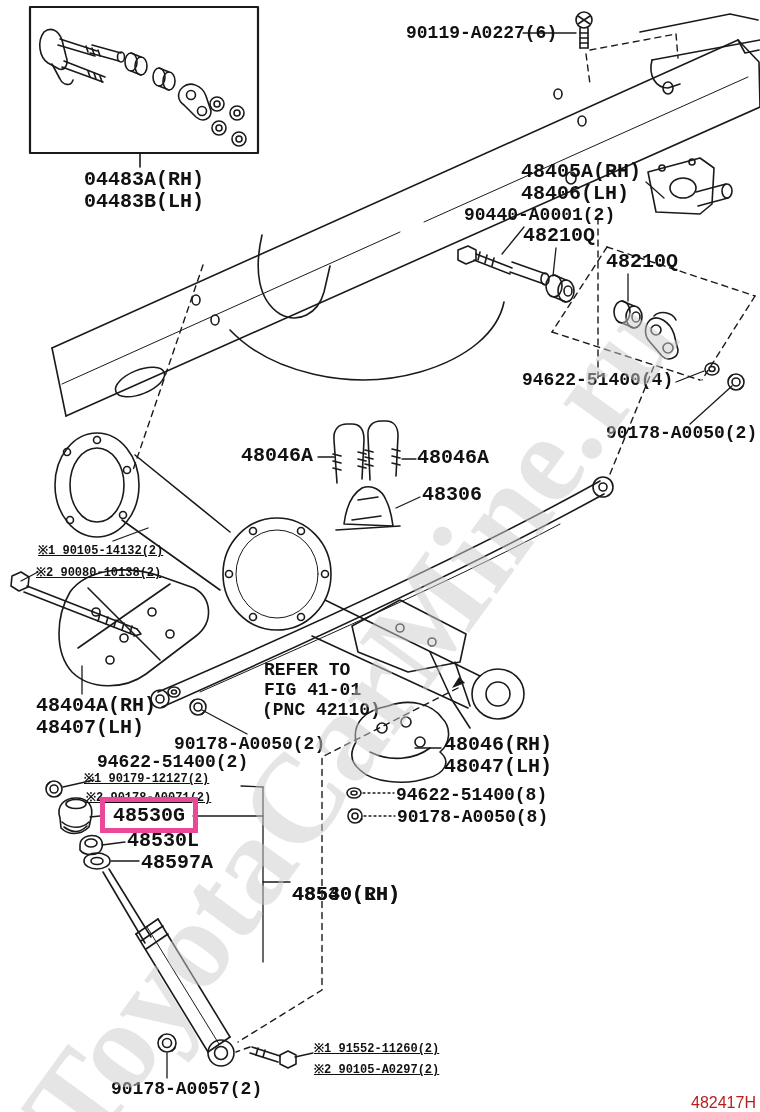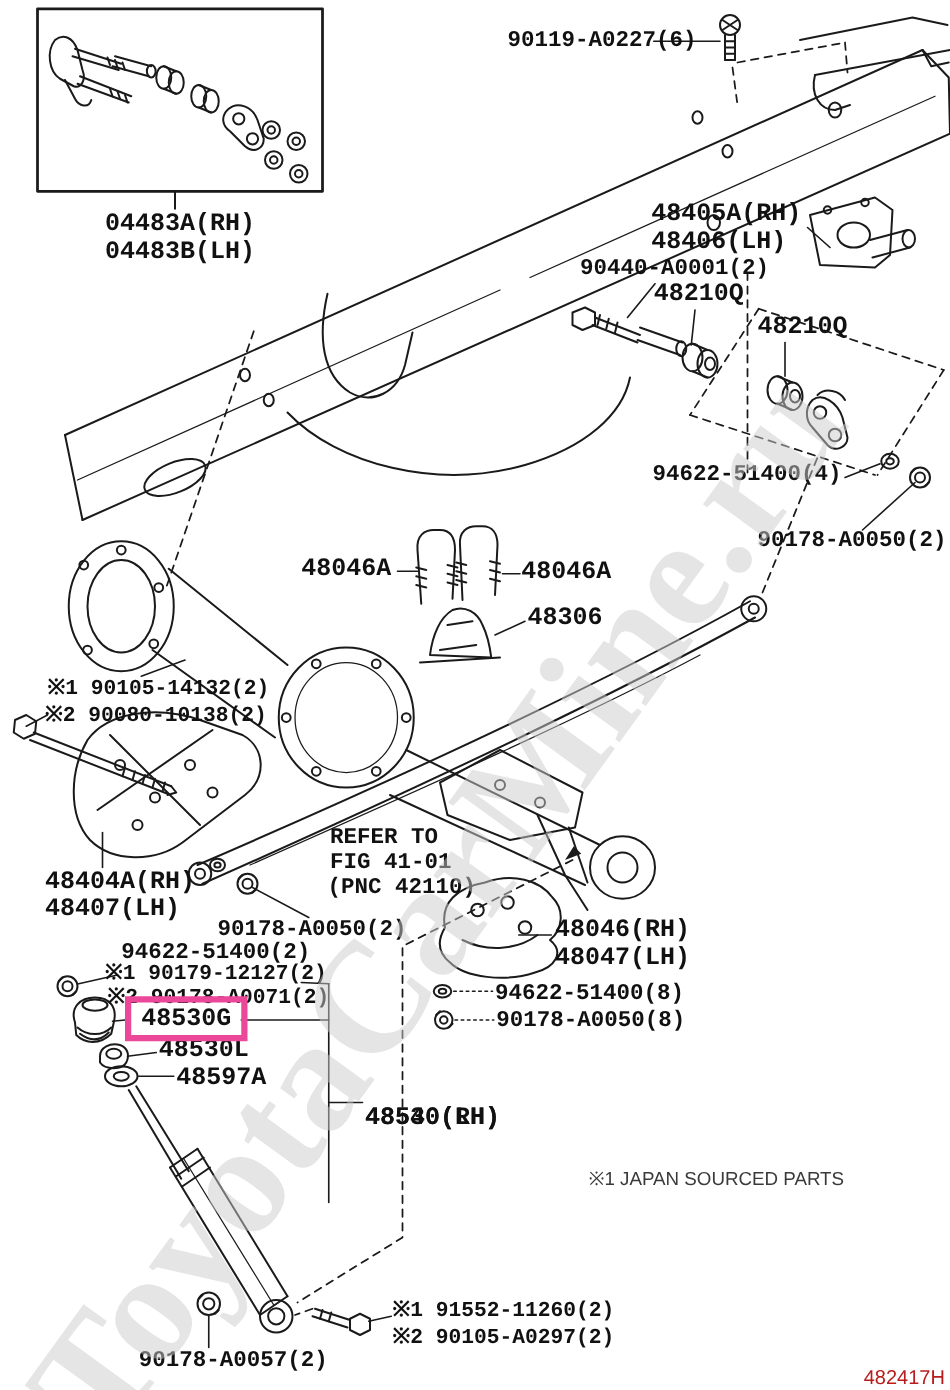--- a/index.html
+++ b/index.html
@@ -3,21 +3,21 @@
 <meta charset="utf-8">
 <style>
   html,body{margin:0;padding:0;}
   body{width:760px;height:1112px;position:relative;background:#ffffff;overflow:hidden;}
   .stage{position:absolute;left:0;top:0;width:760px;height:920px;}
   svg.art{position:absolute;left:0;top:0;z-index:1;}
   .lbl{position:absolute;z-index:3;color:#111;white-space:pre;
        font-family:"Liberation Mono","DejaVu Sans Mono",monospace;font-weight:700;}
   .lbl-lg{font-size:20px;line-height:22px;}
   .lbl-md{font-size:18px;line-height:20px;}
-  .lbl-sm{font-size:17px;line-height:19px;}
+  .lbl-sm{font-size:12px;line-height:19px;text-decoration:underline;}
   .note{position:absolute;z-index:3;color:#3a3a3a;font-family:"Liberation Sans",sans-serif;
         font-size:15px;line-height:20px;white-space:pre;}
   .code{position:absolute;z-index:3;color:#b91c1c;font-family:"Liberation Sans",sans-serif;
         font-size:16px;}
   .hlbox{position:absolute;z-index:4;left:100px;top:797px;width:88px;height:26px;
          border:5px solid #ec4899;display:flex;align-items:center;justify-content:center;
          background:transparent;}
   .hlbox span{font-family:"Liberation Mono","DejaVu Sans Mono",monospace;
               font-weight:700;font-size:20px;color:#111;}
   .watermark{position:absolute;z-index:5;left:-6px;top:1092px;
@@ -344,21 +344,20 @@
 <div class="lbl lbl-lg" style="left:141px;top:852px;">48597A</div>
 
 <div class="lbl lbl-lg" style="left:292px;top:884px;font-family:Liberation Mono, monospace;">48530(RH)</div>
 <div class="lbl lbl-lg" style="left:292px;top:884px;">48540(LH)</div>
 
 <div class="lbl lbl-lg" style="left:444px;top:734px;">48046(RH)</div>
 <div class="lbl lbl-lg" style="left:444px;top:756px;">48047(LH)</div>
 <div class="lbl lbl-md" style="left:396px;top:785px;">94622-51400(8)</div>
 <div class="lbl lbl-md" style="left:397px;top:807px;">90178-A0050(8)</div>
 
-<div class="note" style="left:471px;top:934px;">※1 JAPAN SOURCED PARTS</div>
 
 <div class="lbl lbl-sm" style="left:314px;top:1040px;">※1 91552-11260(2)</div>
 <div class="lbl lbl-sm" style="left:314px;top:1061px;">※2 90105-A0297(2)</div>
 <div class="lbl lbl-md" style="left:111px;top:1079px;">90178-A0057(2)</div>
 
 <div class="code" style="left:691px;top:1094px;">482417H</div>
 
 <div class="watermark">ToyotaCarMine.ru</div>
 
 </div>

